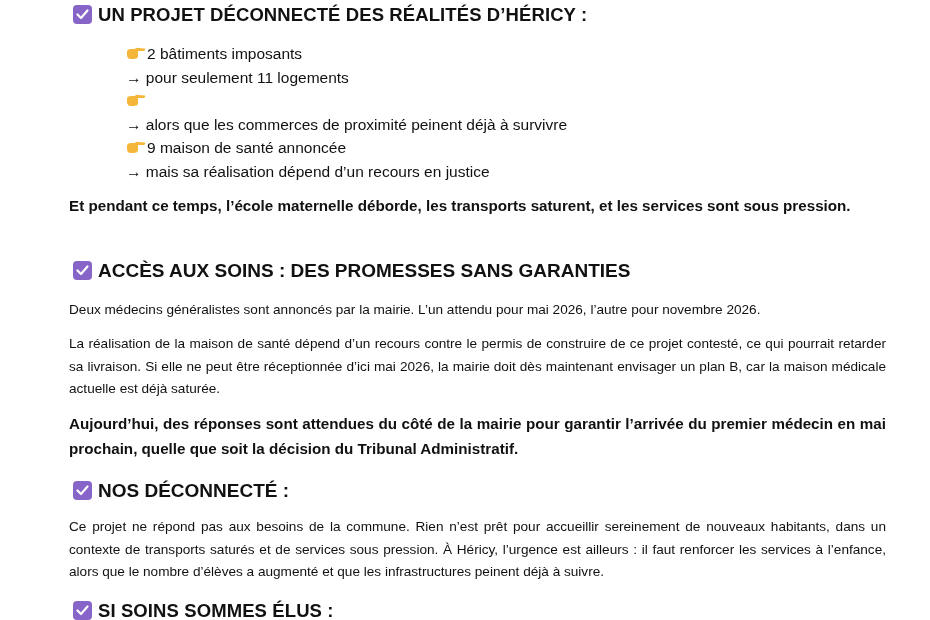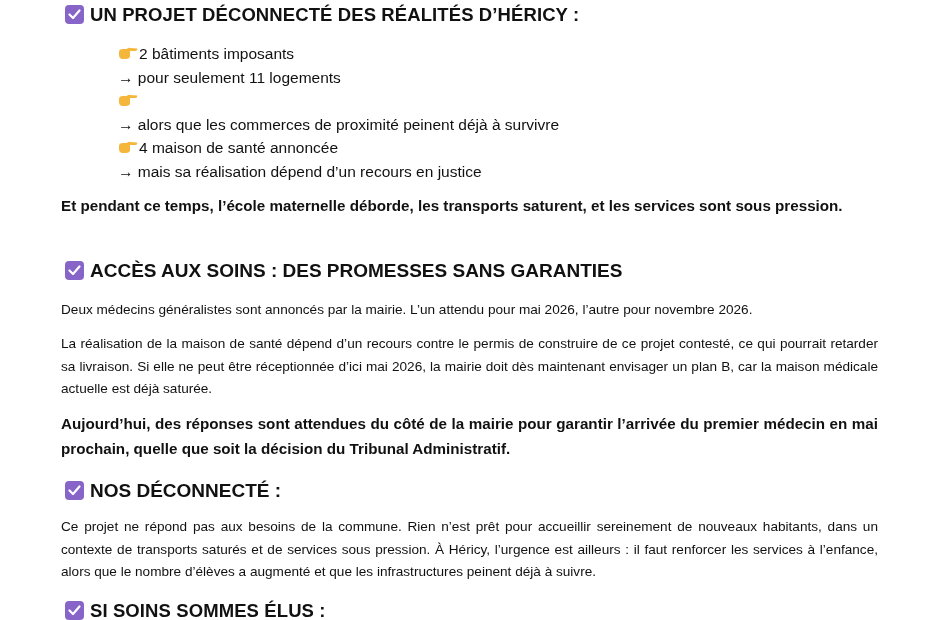--- a/index.html
+++ b/index.html
@@ -1,18 +1,18 @@
 <!DOCTYPE html>
 <html><head>
 <meta charset="utf-8">
 <style>
   html, body { margin: 0; padding: 0; background: #ffffff; }
   body { width: 930px; height: 620px; overflow: hidden; position: relative;
          font-family: "Liberation Sans", sans-serif; color: #111; }
-  .page { position: absolute; left: 4px; top: 0; width: 812px; height: 620px; }
+  .page { position: absolute; left: 12px; top: 0; width: 812px; height: 620px; }
   .check { display: inline-block; width: 19px; height: 19px; border-radius: 4px;
            background: #8764c8; vertical-align: -3px; margin-right: 6px; position: relative; }
   .check svg { position: absolute; left: 3px; top: 4px; }
   .h1 { position: absolute; left: 61px; font-weight: bold; font-size: 18.5px; letter-spacing: 0.1px; }
   .h2 { position: absolute; left: 61px; font-weight: bold; font-size: 19px; transform-origin: left center; }
   .list { position: absolute; left: 114px; top: 42px; font-size: 15.5px; line-height: 23.5px; }
   .list .row { white-space: nowrap; }
   .hand { display: inline-block; width: 20px; height: 14px; vertical-align: -1px; margin-right: 1px; }
   .para { position: absolute; left: 57px; width: 817px; font-size: 13.6px; line-height: 22.5px; text-align: justify; }
   .bold { font-weight: bold; font-size: 15.2px; line-height: 25px; }
@@ -39,21 +39,21 @@
     <div class="row"><span>→ pour seulement 11 logements</span></div>
     <div class="row">
       <span class="hand"><svg width="20" height="14" viewBox="0 0 20 14">
             <path d="M1 6 Q1 3 5 3 L9 3 Q10 1 12 2 L19 2.5 Q20 4 18 5 L12 5 L12 11 Q11 13 8 13 L4 13 Q1 12 1 9 Z" fill="#f5b73b"></path>
           </svg></span>
     </div>
     <div class="row"><span>→ alors que les commerces de proximité peinent déjà à survivre</span></div>
     <div class="row">
       <span class="hand"><svg width="20" height="14" viewBox="0 0 20 14">
             <path d="M1 6 Q1 3 5 3 L9 3 Q10 1 12 2 L19 2.5 Q20 4 18 5 L12 5 L12 11 Q11 13 8 13 L4 13 Q1 12 1 9 Z" fill="#f5b73b"></path>
-          </svg></span><span>4 maison de santé annoncée</span>
+          </svg></span><span>9 maison de santé annoncée</span>
     </div>
     <div class="row"><span>→ mais sa réalisation dépend d’un recours en justice</span></div>
   </div>
 
   <div class="para bold" style="top:193px;">Et pendant ce temps, l’école maternelle déborde, les transports saturent, et les services sont sous pression.</div>
 
   <div class="h2" style="top:260px;">
     <span class="check">
       <svg width="13" height="11" viewBox="0 0 13 11">
           <path d="M1.5 5.5 L5 9 L11.5 1.5" stroke="#fff" stroke-width="2.2" fill="none" stroke-linecap="round" stroke-linejoin="round"></path>

